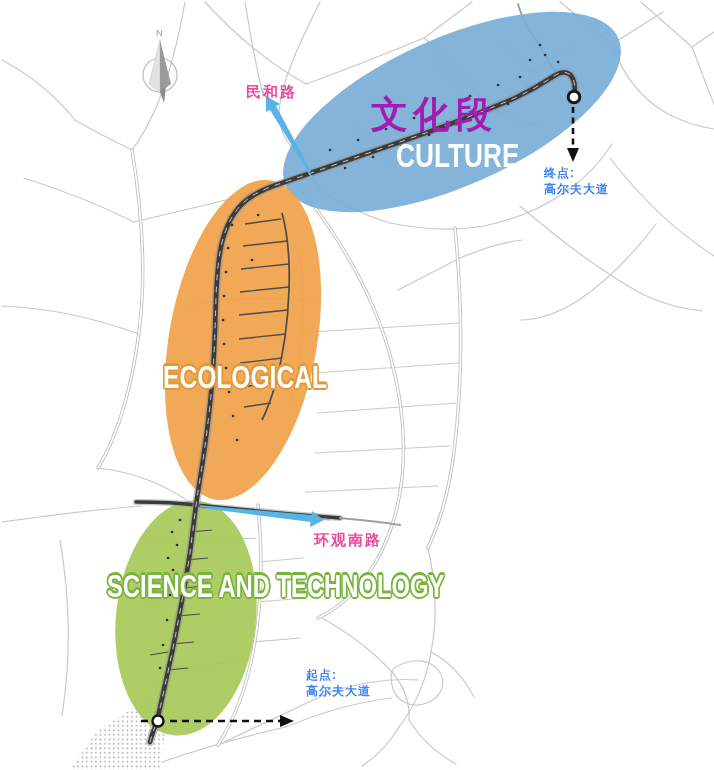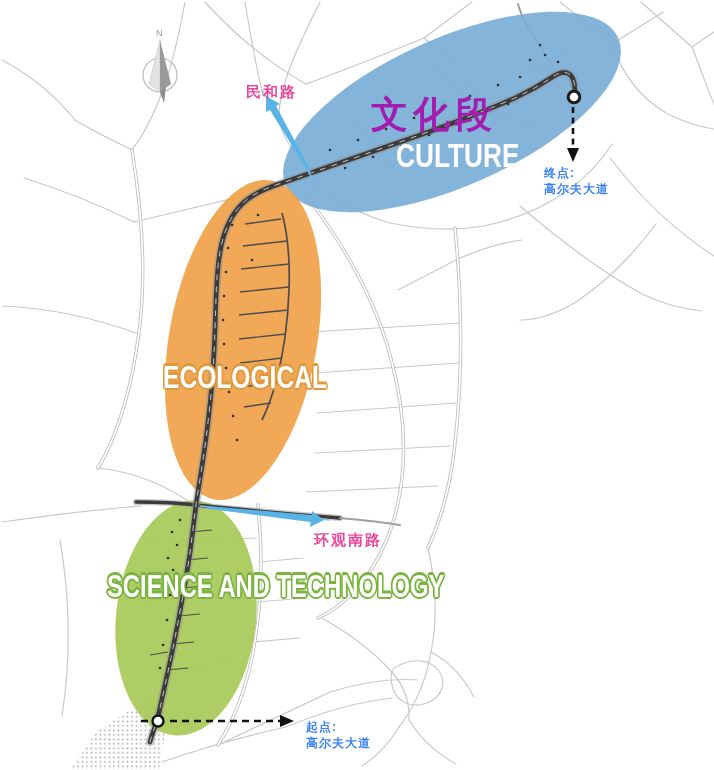--- a/index.html
+++ b/index.html
@@ -196,18 +196,18 @@
 
   <div class="lbl en-title outline-green" style="left:79px;top:569px;font-size:29px;padding-left:28px;"><span class="cond">SCIENCE AND TECHNOLOGY</span></div>
 
   <div class="lbl road-lbl" style="left:246px;top:83px;">民和路</div>
   <div class="lbl road-lbl" style="left:314px;top:531px;">环观南路</div>
 
   <div class="lbl pt-lbl" style="left:544px;top:166px;">
     <div>终点:</div>
     <div>高尔夫大道</div>
   </div>
-  <div class="lbl pt-lbl" style="left:306px;top:720px;">
+  <div class="lbl pt-lbl" style="left:306px;top:668px;">
     <div>起点:</div>
     <div>高尔夫大道</div>
   </div>
 
 </div>
 
 </body></html>

